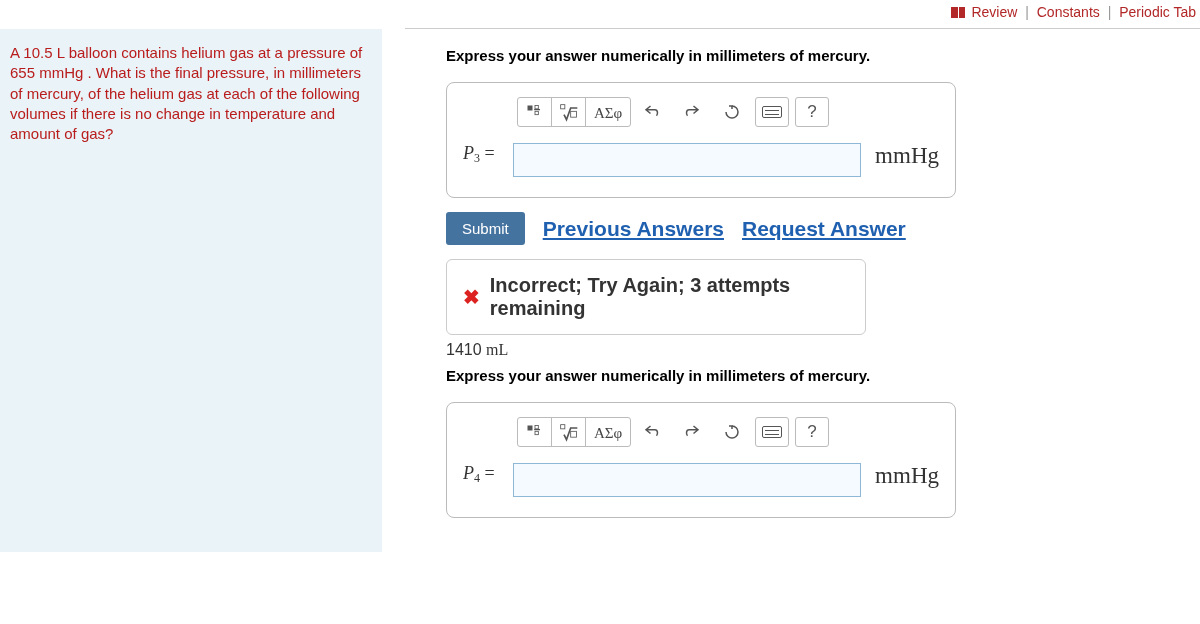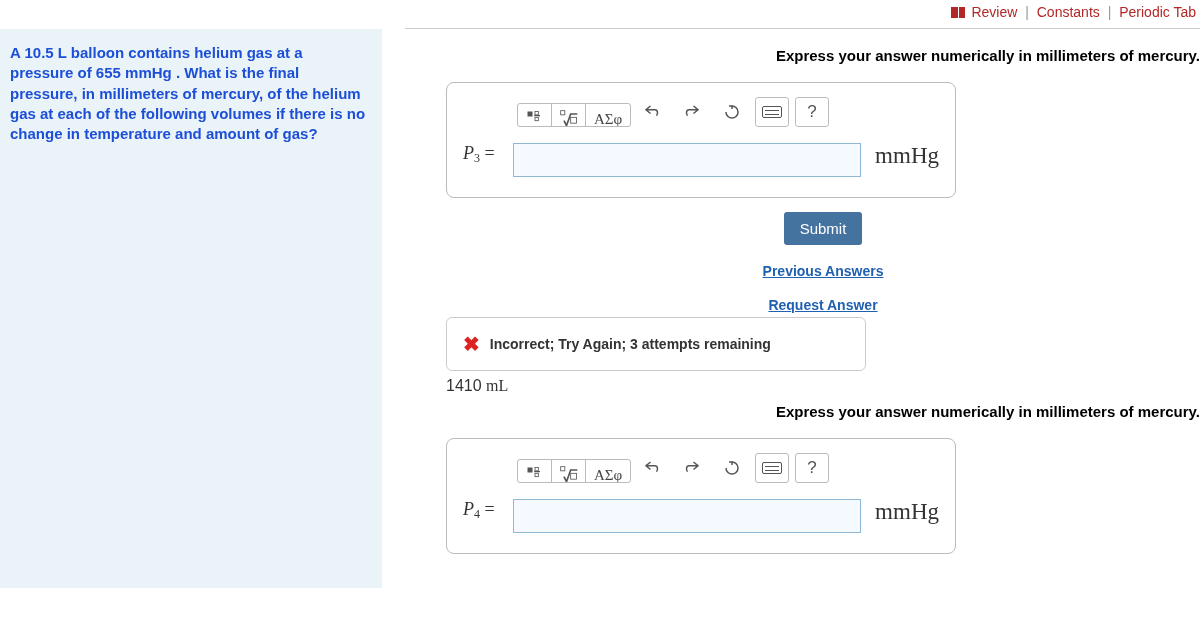--- a/index.html
+++ b/index.html
@@ -41,61 +41,59 @@
       border-top: 1px solid #ccc;
       margin: 0 0 0 405px;
     }
     .layout { display: flex; }
     .sidebar {
       width: 382px;
       background: #eaf3f7;
       padding: 14px 16px 18px 10px;
       font-size: 15px;
       line-height: 1.35;
-      color: #1d4ed8;
-      font-weight: bold;
+      color: #b91c1c;
     }
     .main {
       flex: 1;
       padding: 0 0 20px 24px;
     }
     .part-block { padding: 18px 0 0 40px; }
     .part-header { display: flex; align-items: center; margin: 24px 0 12px -18px; }
     .part-caret {
       width: 0; height: 0;
       border-left: 7px solid transparent;
       border-right: 7px solid transparent;
       border-top: 10px solid #333;
       margin-right: 10px;
     }
     .part-title { font-weight: bold; font-size: 16px; }
     .given-value { font-size: 16px; margin-bottom: 8px; }
     .given-value .units { font-family: 'Times New Roman', serif; }
-    .instruction { font-weight: bold; font-size: 15px; margin-bottom: 18px; color: #000; text-align: right; }
+    .instruction { font-weight: bold; font-size: 15px; margin-bottom: 18px; color: #000; }
     .answer-box {
       border: 1.5px solid #bbb;
       border-radius: 8px;
       padding: 14px 16px 20px 16px;
       width: 510px;
       margin-bottom: 14px;
     }
     .toolbar {
       display: flex;
       align-items: center;
       gap: 2px;
       margin-left: 54px;
       margin-bottom: 16px;
     }
     .tb-group {
       display: flex;
       border: 1px solid #bbb;
       border-radius: 3px;
       overflow: hidden;
-      height: 24px;
-      margin-top: 6px;
+      height: 30px;
     }
     .tb-btn {
       width: 34px;
       height: 30px;
       display: flex;
       align-items: center;
       justify-content: center;
       font-size: 15px;
       color: #444;
       cursor: pointer;
@@ -134,52 +132,52 @@
       background: #f4faff;
       padding: 4px 8px;
       font-size: 15px;
       outline: none;
     }
     .unit-label {
       font-family: 'Times New Roman', serif;
       font-size: 23px;
       margin-left: 14px;
     }
-    .submit-row { display: flex; align-items: center; gap: 18px; margin-bottom: 4px; flex-direction: column; }
+    .submit-row { display: flex; align-items: center; gap: 18px; margin-bottom: 14px; }
     .submit-btn {
       background: #4573a0;
       color: #fff;
       border: none;
       padding: 8px 16px;
       font-size: 15px;
       border-radius: 3px;
       cursor: pointer;
     }
     .link-btn {
       color: #2060b0;
       text-decoration: underline;
-      font-size: 14px;
+      font-size: 21px;
       cursor: pointer;
       font-weight: bold;
     }
     .feedback-box {
       border: 1px solid #ccc;
       border-radius: 6px;
       padding: 14px 16px;
       width: 420px;
       display: flex;
       align-items: center;
       gap: 10px;
     }
     .x-icon {
       color: #d22;
       font-size: 20px;
       font-weight: bold;
     }
-    .feedback-text { font-weight: bold; font-size: 14px; }
+    .feedback-text { font-weight: bold; font-size: 20px; }
     .kbd-icon {
       width: 20px; height: 12px;
       border: 1.5px solid #555;
       border-radius: 2px;
       position: relative;
     }
     .kbd-icon::before, .kbd-icon::after {
       content: '';
       position: absolute;
       background: #555;

